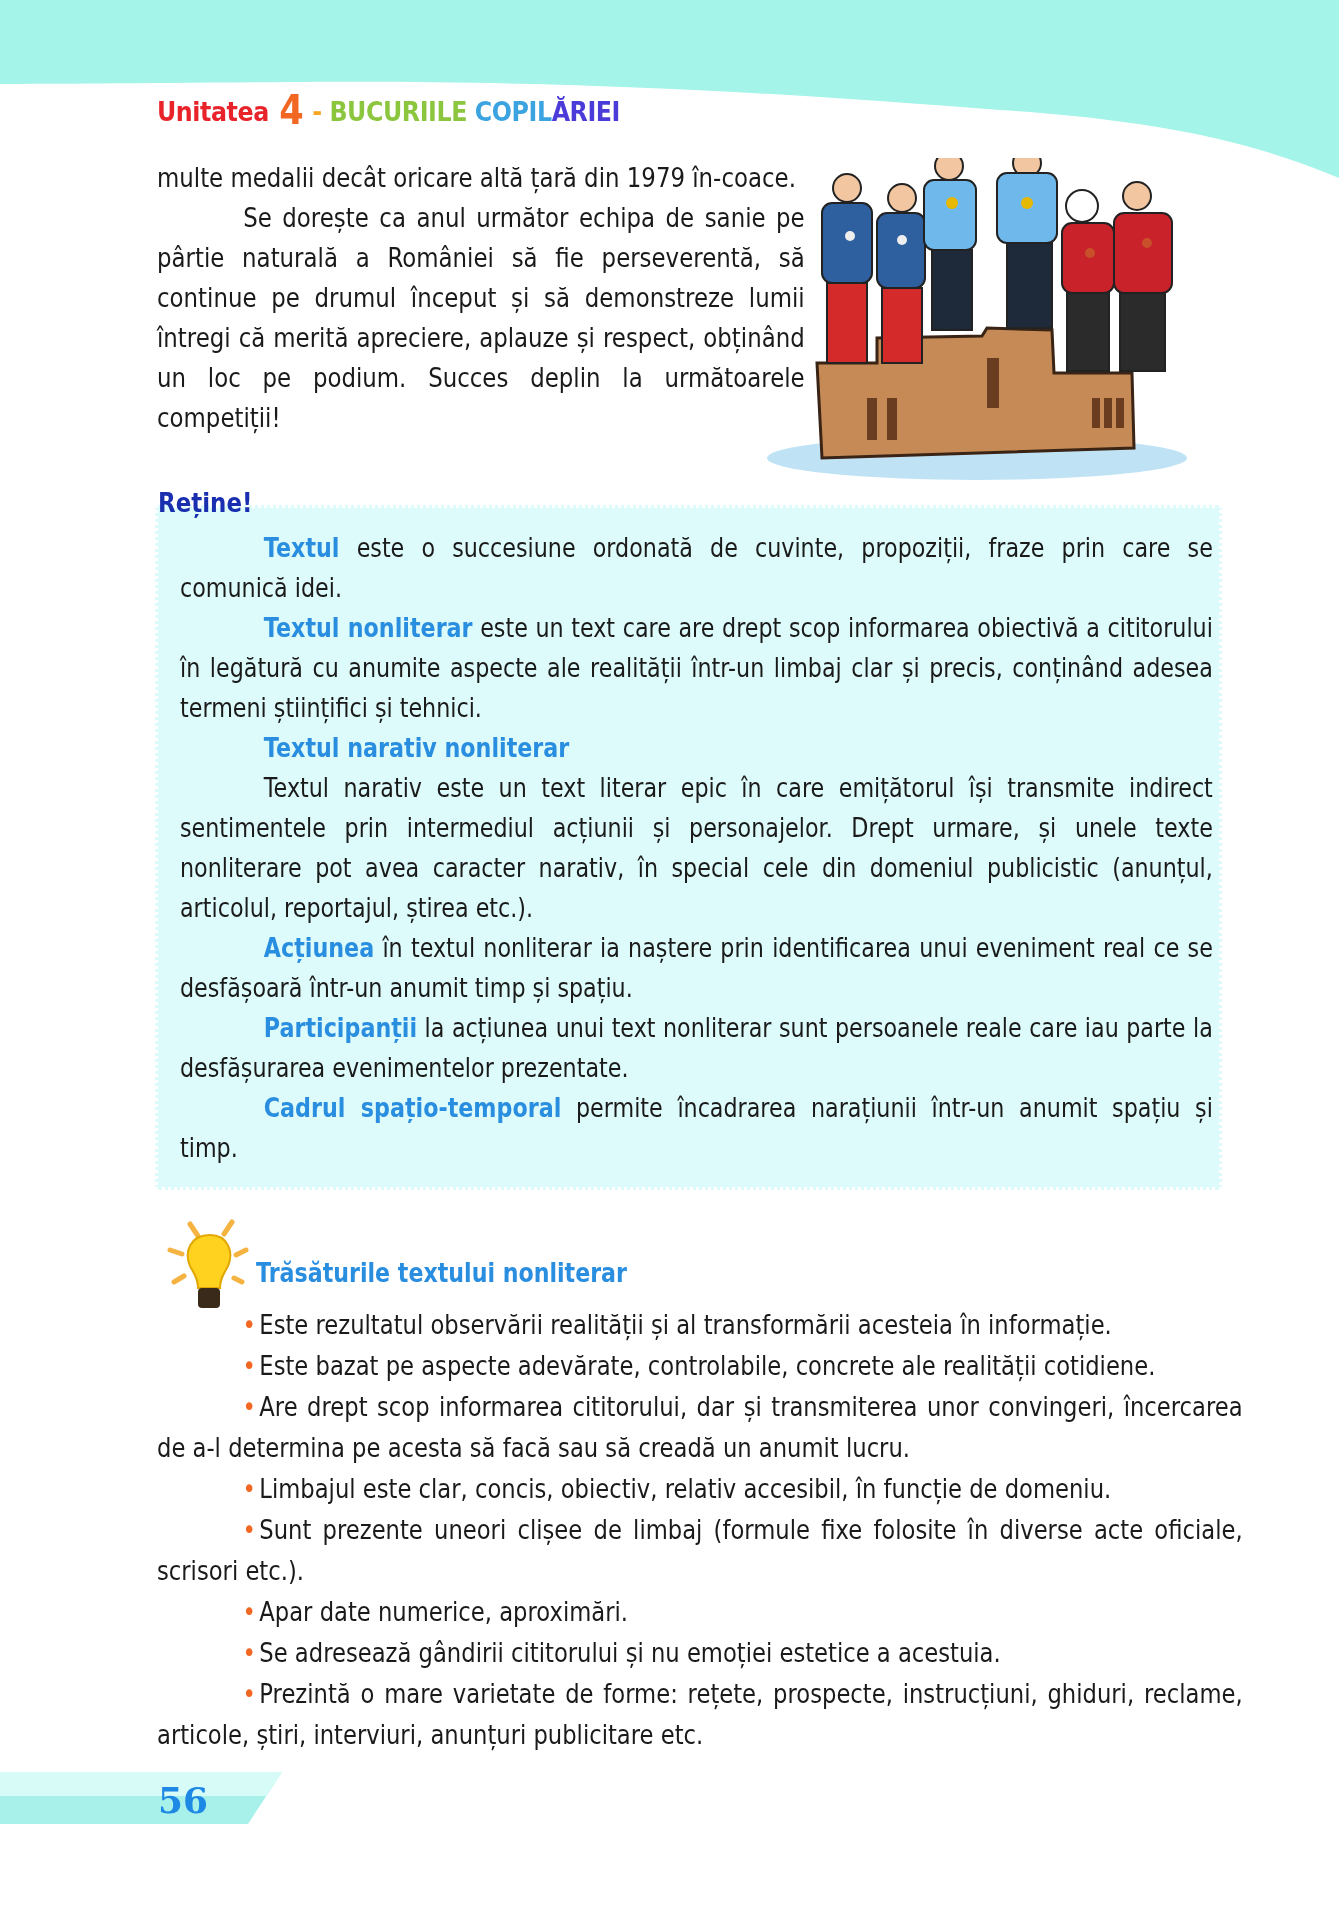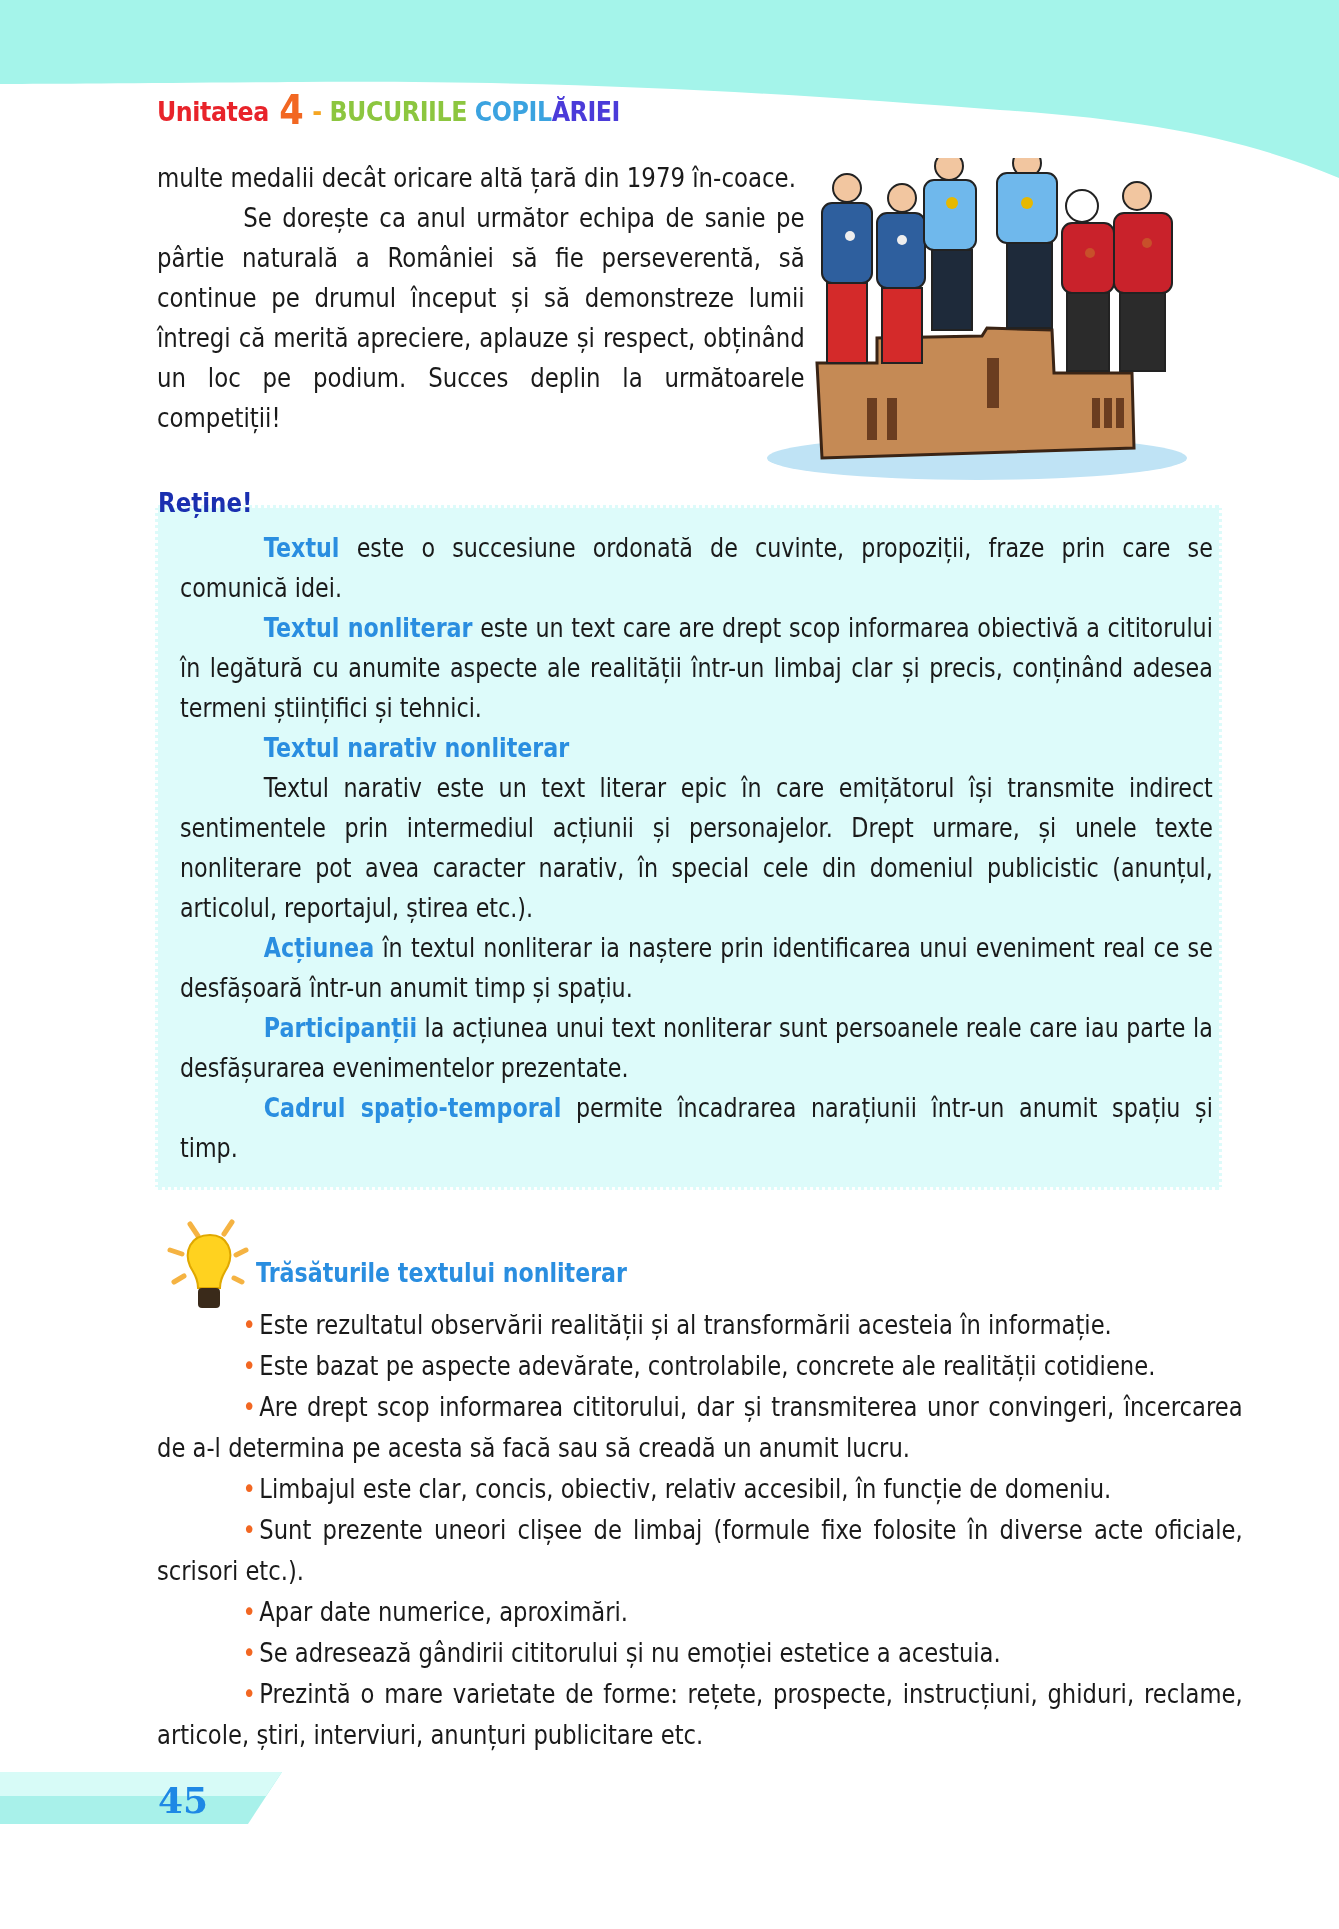--- a/index.html
+++ b/index.html
@@ -168,13 +168,13 @@
     <p class="indent"><span class="bullet">•</span><span>Sunt prezente uneori clișee de limbaj (formule fixe folosite în diverse acte oficiale, scrisori etc.).</span></p>
     <p class="indent"><span class="bullet">•</span><span>Apar date numerice, aproximări.</span></p>
     <p class="indent"><span class="bullet">•</span><span>Se adresează gândirii cititorului și nu emoției estetice a acestuia.</span></p>
     <p class="indent"><span class="bullet">•</span><span>Prezintă o mare varietate de forme: rețete, prospecte, instrucțiuni, ghiduri, reclame, articole, știri, interviuri, anunțuri publicitare etc.</span></p>
   </div>
 
 <svg class="page-footer" viewBox="0 0 290 56" preserveAspectRatio="none">
   <path d="M0 0 H282 L248 52 H0 Z" fill="#a8f1ea"></path>
   <path d="M0 0 H282 L266 24 H0 Z" fill="#d7fbf7"></path>
 </svg>
-<div class="page-number">45</div>
+<div class="page-number">56</div>
 
 </body></html>

